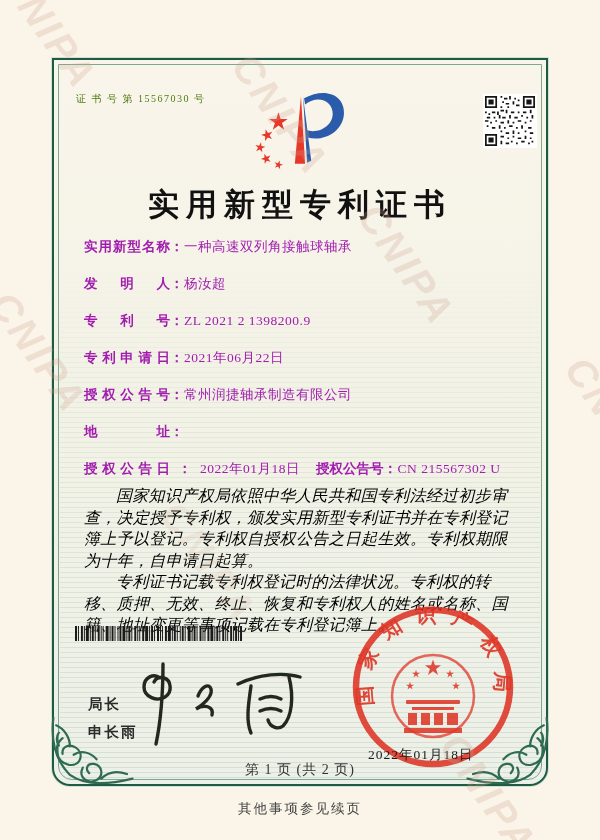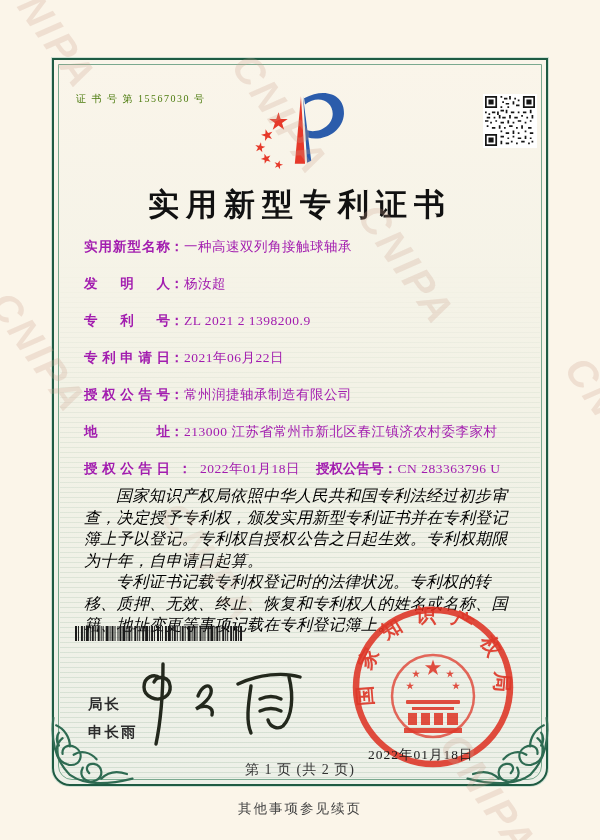--- a/index.html
+++ b/index.html
@@ -147,30 +147,29 @@
           <span class="val">2021年06月22日</span>
       </div>
       <div class="frow">
         <span class="lbl">授权公告号</span>
           <span class="colon">：</span>
           <span class="val">常州润捷轴承制造有限公司</span>
       </div>
       <div class="frow">
         <span class="lbl">地址</span>
           <span class="colon">：</span>
-          <span class="val">213000 江苏省常州市新北区春江镇济农村委李家村</span>
       </div>
       <div class="frow">
         <span class="grant-first">
           <span class="lbl">授权公告日</span>
             <span class="colon">：</span>
             <span class="val">2022年01月18日</span>
         </span>
         <span>
-          <span style="font-weight:600;">授权公告号</span><span class="colon">：</span><span class="val">CN 283363796 U</span>
+          <span style="font-weight:600;">授权公告号</span><span class="colon">：</span><span class="val">CN 215567302 U</span>
         </span>
       </div>
     </div>
 
     <div class="paras">
       <p>国家知识产权局依照中华人民共和国专利法经过初步审查，决定授予专利权，颁发实用新型专利证书并在专利登记簿上予以登记。专利权自授权公告之日起生效。专利权期限为十年，自申请日起算。</p>
       <p>专利证书记载专利权登记时的法律状况。专利权的转移、质押、无效、终止、恢复和专利权人的姓名或名称、国籍、地址变更等事项记载在专利登记簿上。</p>
     </div>
 
     <svg class="barcode" viewBox="0 0 170 16" preserveAspectRatio="none">

